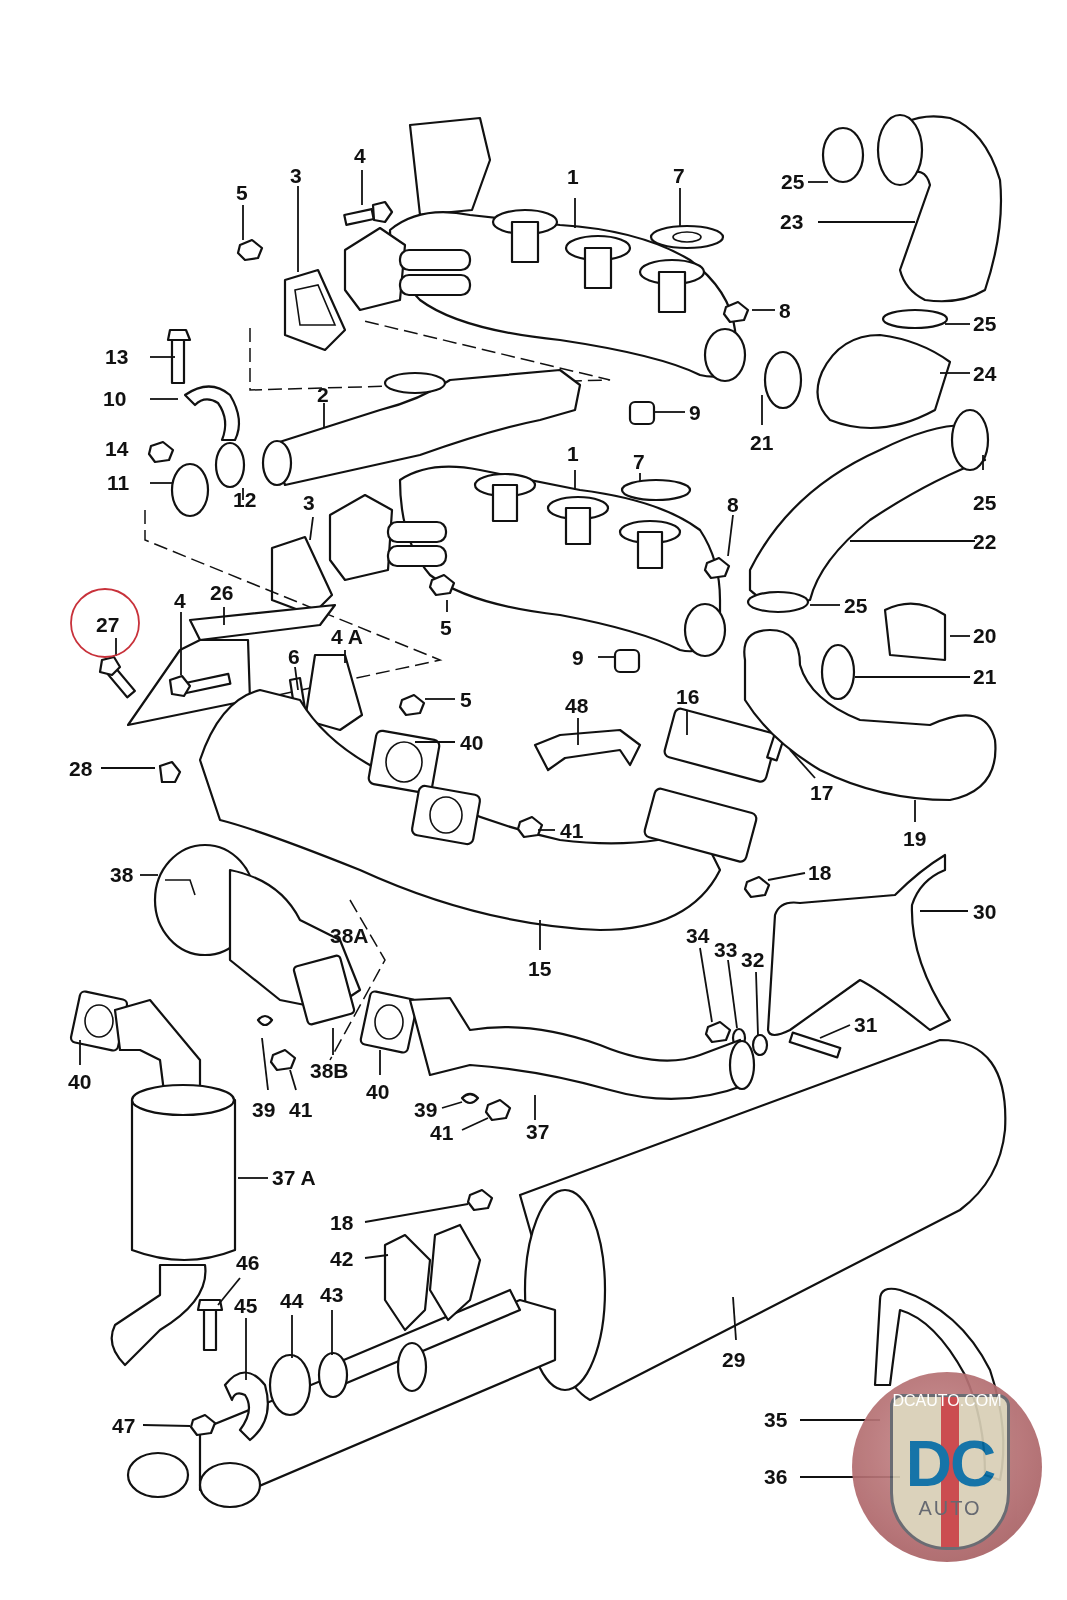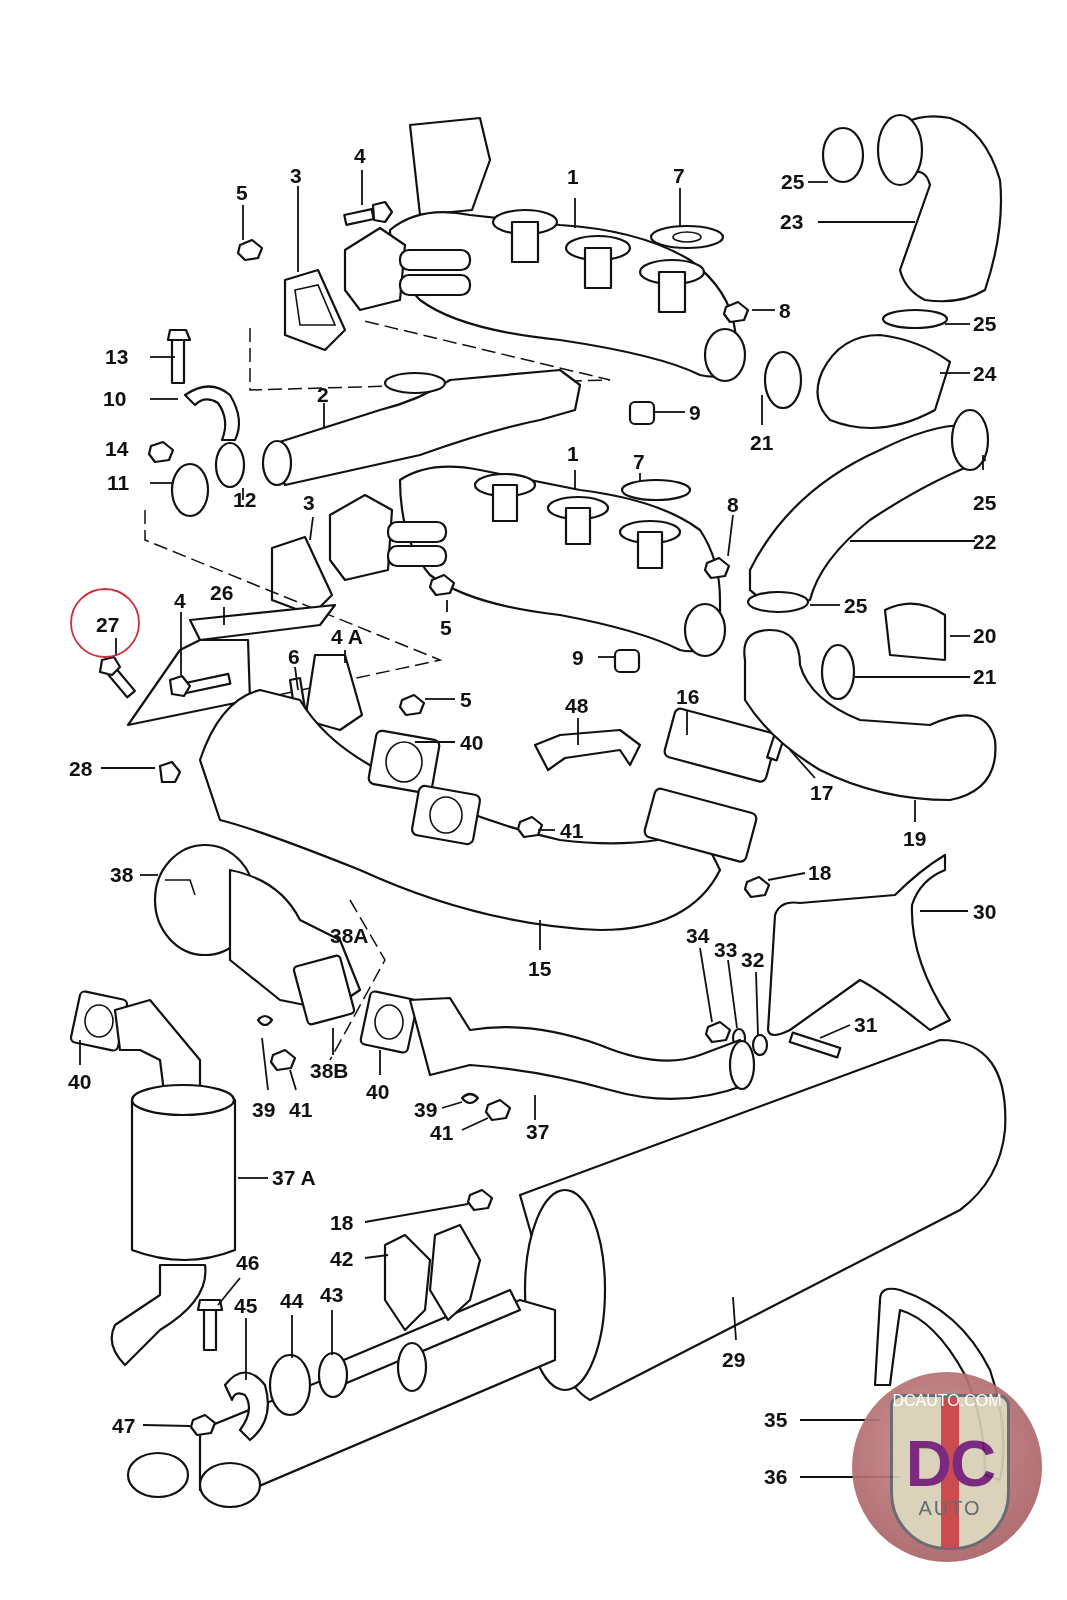--- a/index.html
+++ b/index.html
@@ -11,21 +11,21 @@
   .dash { fill: none; stroke: #111; stroke-width: 1.5; stroke-dasharray: 14 6; }
   .leader { stroke: #111; stroke-width: 1.8; fill: none; }
   .lbl { font-family: "Liberation Sans", sans-serif; font-weight: bold; font-size: 21px; fill: #111; }
   .hl { fill: none; stroke: #c8313a; stroke-width: 1.8; }
   #logo { position: absolute; left: 852px; top: 1372px; width: 190px; height: 190px; border-radius: 50%;
           background: radial-gradient(circle at 45% 40%, #c98e8f 0%, #b36d70 55%, #9d5559 100%); opacity: 0.92; }
   #logo .shield { position: absolute; left: 38px; top: 22px; width: 114px; height: 150px;
           background: #d8cfb6; border: 3px solid #5e6068; border-radius: 12px 12px 57px 57px; }
   #logo .stripe { position: absolute; left: 48px; top: 0; width: 18px; height: 150px; background: #c73d42; }
   #logo .dc { position: absolute; left: 0; width: 114px; top: 30px; text-align: center;
-          font-family: "Liberation Sans", sans-serif; font-weight: bold; font-size: 64px; color: #701a75; letter-spacing: -2px; }
+          font-family: "Liberation Sans", sans-serif; font-weight: bold; font-size: 64px; color: #0369a1; letter-spacing: -2px; }
   #logo .auto { position: absolute; left: 0; width: 114px; top: 100px; text-align: center;
           font-family: "Liberation Sans", sans-serif; font-size: 20px; color: #5a5d66; letter-spacing: 2px; }
   #logo .url { position: absolute; left: 0; width: 190px; top: 20px; text-align: center;
           font-family: "Liberation Sans", sans-serif; font-weight: normal; font-size: 16px; color: #ffffff; }
 </style>
 </head>
 <body>
 
 <svg id="diagram" viewBox="0 0 1067 1600">
 

